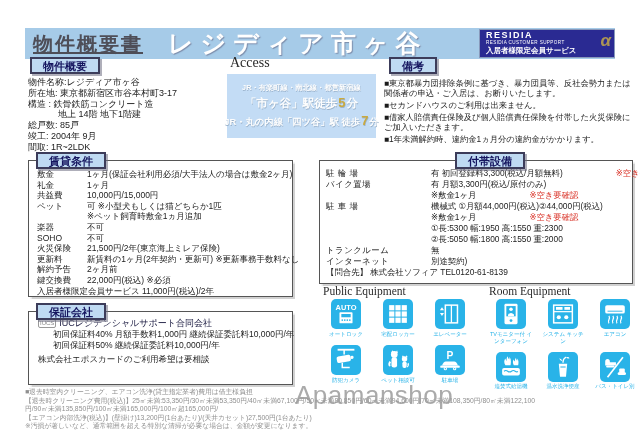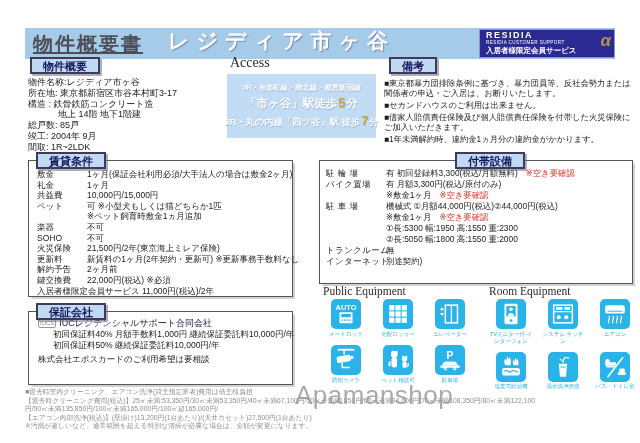--- a/index.html
+++ b/index.html
@@ -2,21 +2,21 @@
 <html><head>
 <meta charset="utf-8">
 <style>
   * { margin:0; padding:0; box-sizing:border-box; }
   html,body { width:640px; height:443px; background:#fff; font-family:"Liberation Sans","DejaVu Sans",sans-serif; }
   #page { position:relative; width:640px; height:443px; background:#fff; overflow:hidden; }
 
   
   .hdr-band { position:absolute; left:25px; top:28px; width:590px; height:31px; background:#A6CBE8; }
   .doc-title { position:absolute; left:33px; top:31px; font-size:20px; font-weight:bold; color:#4e4e58; text-decoration:underline; letter-spacing:2px; }
-  .prop-title { position:absolute; left:168px; top:27px; font-size:21px; font-weight:bold; color:#ffffff; letter-spacing:7px; text-shadow:1px 1px 1px rgba(90,90,120,.55); white-space:nowrap; }
+  .prop-title { position:absolute; left:168px; top:27px; font-size:25px; font-weight:bold; color:#ffffff; letter-spacing:7px; text-shadow:1px 1px 1px rgba(90,90,120,.55); white-space:nowrap; }
   .logo-box { position:absolute; left:479px; top:29px; width:136px; height:29px; background:#2A2A92; border:1px solid #8899bb; color:#fff; padding:1px 4px 0 6px; overflow:hidden; }
   .logo-brand { font-size:9px; font-weight:bold; letter-spacing:1.5px; line-height:9px; }
   .logo-sub { font-size:4.6px; letter-spacing:.4px; line-height:6px; white-space:nowrap; }
   .logo-line3 { font-size:7.5px; font-weight:bold; line-height:9px; white-space:nowrap; }
   .logo-alpha { position:absolute; right:3px; top:1px; font-size:17px; font-weight:bold; font-style:italic; color:#b9a04e; opacity:.9; }
 
   
   .sec-hdr { position:absolute; background:#BFDAF2; border:2px solid #3c3c5a; padding:0 11px; height:17px; line-height:14px; font-size:11px; font-weight:bold; color:#14145e; box-shadow:2px 2px 0 rgba(110,110,130,.55); white-space:nowrap; z-index:5; }
 
   
@@ -42,21 +42,21 @@
   .r-label { width:50px; flex:none; }
   .r-sub { padding-left:50px; white-space:nowrap; }
   #guarantee-box { left:28px; top:311px; width:265px; height:74px; padding:6px 0 8px 9px; font-size:8.5px; line-height:11px; color:#222; }
   .g-name { font-size:9px; color:#1a1a40; white-space:nowrap; display:flex; align-items:center; gap:3px; }
   .g-detail { padding-left:15px; white-space:nowrap; }
   .orico-brand { font-size:11px; font-weight:bold; color:#1a1a6e; letter-spacing:.3px; }
   .orico-dot { display:inline-block; width:8px; height:8px; border-radius:50%; background:#e8681a; margin-right:2px; }
   .iuc-mark { display:inline-block; font-size:6px; color:#888; border:1px solid #999; border-radius:2px; padding:0 1px; line-height:7px; }
   .g-note { margin-top:3px; white-space:nowrap; }
   #facilities-box { left:319px; top:160px; width:314px; height:124px; padding:7px 0 0 6px; font-size:8.4px; line-height:11px; color:#222; }
-  .f-row { display:flex; white-space:nowrap; }
+  .f-row { display:flex; white-space:nowrap;gap:45px; }
   .f-label { width:60px; flex:none; letter-spacing:.5px; }
   .f-note { color:#D93025; margin-left:8px; }
 
   
   .equip-title { position:absolute; font-family:"Liberation Serif","DejaVu Serif",serif; font-size:11.5px; color:#2a2a2a; white-space:nowrap; }
   .equip-grid { position:absolute; display:grid; grid-template-columns:repeat(3,44px); column-gap:5px; row-gap:5px;gap:8px; }
   .eq-cell { width:44px; display:flex; flex-direction:column; align-items:center; }
   .eq-icon { width:30px; height:30px; background:#29B3E8; border-radius:5px; display:flex; align-items:center; justify-content:center; flex:none; }
   .eq-icon svg { width:28px; height:28px; display:block; }
   .eq-label { font-size:6px; line-height:6.5px; color:#29B3E8; text-align:center; margin-top:1.5px; transform:scale(.92); width:48px; }
@@ -198,20 +198,21 @@
         <span>②長:5050 幅:1800 高:1550 重:2000</span>
       </div>
     <div class="f-row">
         <span class="f-label">トランクルーム</span>
         <span>無</span>
       </div>
     <div class="f-row">
         <span class="f-label">インターネット</span>
         <span>別途契約)</span>
       </div>
+    <div class="f-row">【問合先】 株式会社ソフィア  TEL0120-61-8139</div>
   </div>
 
   <div class="equip-title" style="left:323px; top:285px;">Public Equipment</div>
   <div class="equip-title" style="left:489px; top:285px;">Room Equipment</div>
 
   <div class="equip-grid" style="left:324px; top:299px;">
     <div class="eq-cell">
       <div class="eq-icon">
         <svg viewBox="0 0 30 30">
             <text x="15" y="10.5" font-size="8" font-weight="bold" fill="#fff" text-anchor="middle">AUTO</text>

